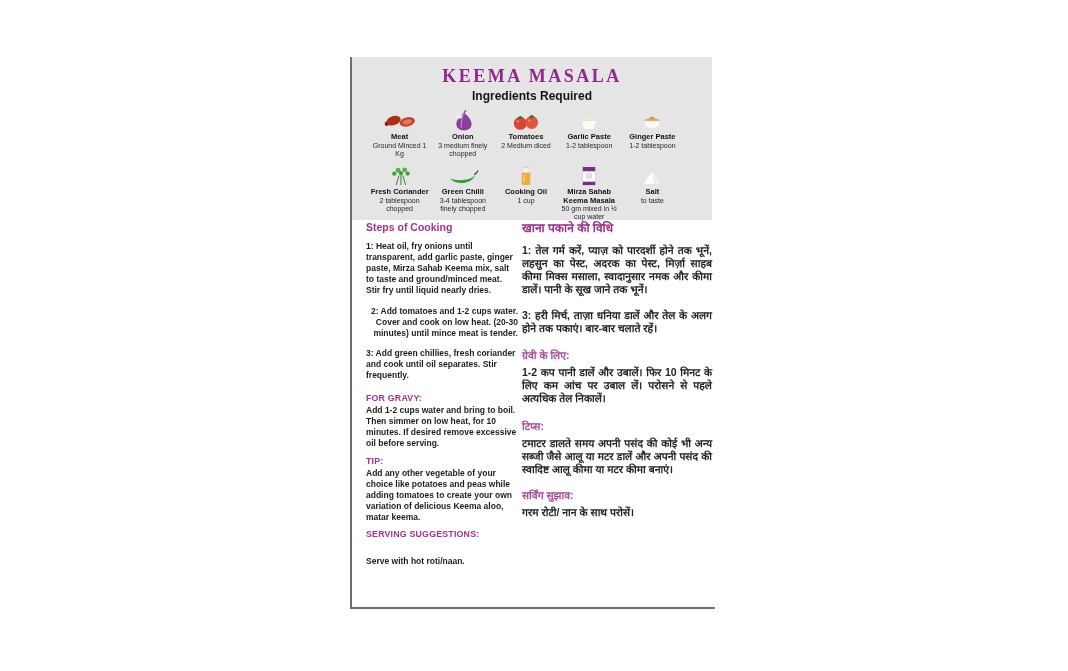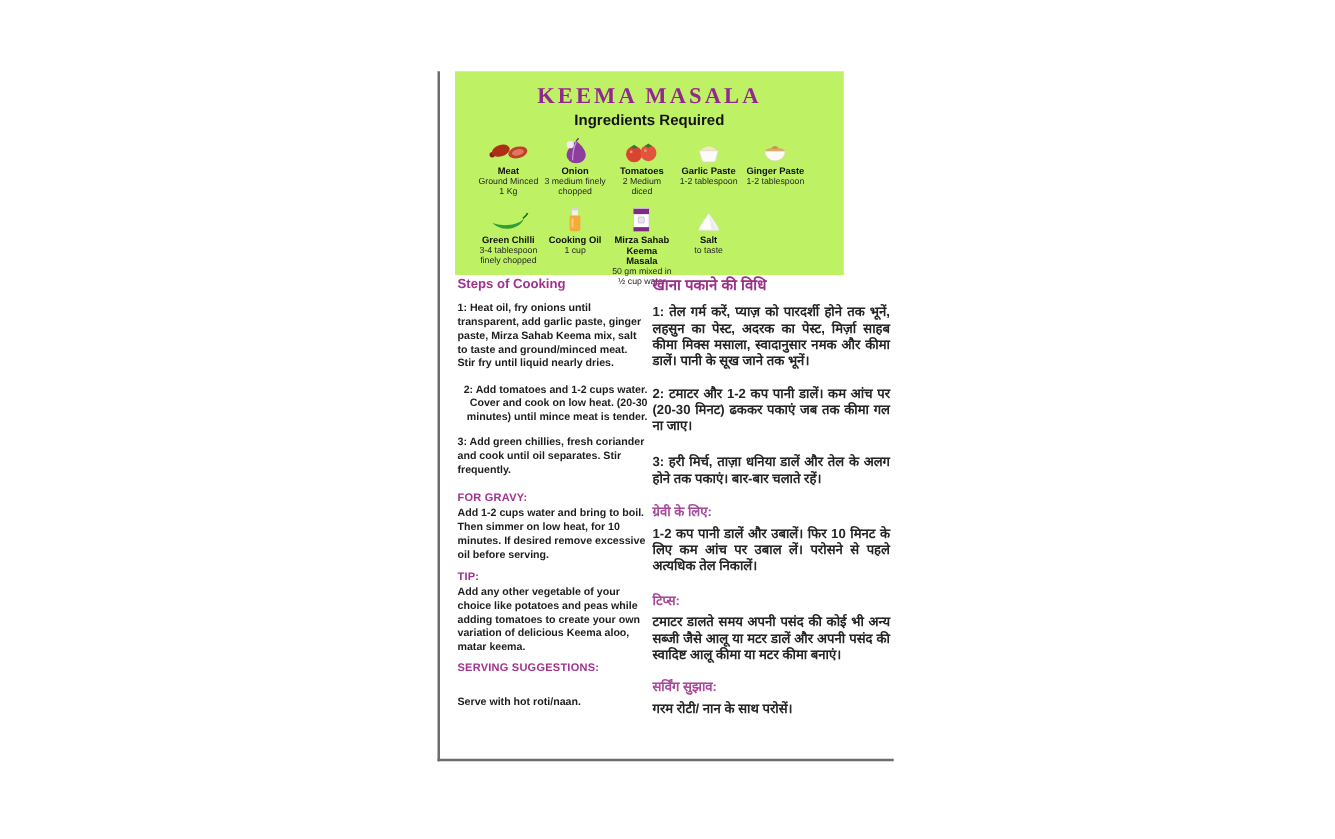--- a/index.html
+++ b/index.html
@@ -4,21 +4,21 @@
 <style>
   html,body{margin:0;padding:0;}
   body{
     width:1068px;height:671px;position:relative;background:#ffffff;
     font-family:"Liberation Sans",sans-serif;overflow:hidden;
     -webkit-font-smoothing:antialiased;
   }
   .vline{position:absolute;left:350px;top:57px;width:2px;height:552px;background:#6e6e6e;}
   .hline{position:absolute;left:350px;top:607px;width:365px;height:2px;background:#6e6e6e;}
 
-  .panel{position:absolute;left:352px;top:57px;width:311px;height:163px;background:#bef264;margin-left:12px;}
+  .panel{position:absolute;left:352px;top:57px;width:360px;height:163px;background:#e5e5e5;}
   .title{
     text-align:center;margin-top:9px;font-family:"Liberation Serif",serif;
     font-weight:bold;font-size:18px;letter-spacing:2.5px;color:#93278f;
   }
   .subtitle{text-align:center;margin-top:2px;font-size:12px;font-weight:bold;color:#141414;}
 
   .grid{display:grid;grid-template-columns:repeat(5,1fr);padding:7px 30px 0 18px;column-gap:4px;row-gap:7px;}
   .cell{text-align:center;}
   .ic{height:21px;display:flex;align-items:flex-end;justify-content:center;}
   .iname{font-size:7.5px;font-weight:bold;color:#111;line-height:8.5px;margin-top:2px;}
@@ -114,20 +114,34 @@
         <svg width="30" height="17" viewBox="0 0 30 18">
           <ellipse cx="15" cy="7.5" rx="8.5" ry="3" fill="#d8a964"></ellipse>
           <path d="M12 4.5 q3 -3 6 0 q-3 1.5 -6 0Z" fill="#c79246"></path>
           <path d="M6.5 7.5 a8.5 8 0 0 0 17 0 Z" fill="#fcfbf7" stroke="#e4ddd0" stroke-width="0.6"></path>
         </svg>
       </div>
       <div class="iname">Ginger Paste</div>
       <div class="idesc">1-2 tablespoon</div>
     </div>
 
+    <div class="cell">
+      <div class="ic">
+        <svg width="30" height="21" viewBox="0 0 30 22">
+          <path d="M11 21 L14 11 M16 21 L16 9 M21 21 L18 11" stroke="#2e7d2a" stroke-width="1" fill="none"></path>
+          <circle cx="9" cy="9" r="2.3" fill="#3fa037"></circle>
+          <circle cx="13" cy="5.5" r="2.5" fill="#52b245"></circle>
+          <circle cx="16" cy="8.5" r="2.3" fill="#3fa037"></circle>
+          <circle cx="20" cy="5" r="2.5" fill="#52b245"></circle>
+          <circle cx="23" cy="9" r="2.2" fill="#3fa037"></circle>
+        </svg>
+      </div>
+      <div class="iname">Fresh Coriander</div>
+      <div class="idesc">2 tablespoon chopped</div>
+    </div>
 
     <div class="cell">
       <div class="ic">
         <svg width="36" height="17" viewBox="0 0 36 18">
           <path d="M4 10 q8 7 18 4 q7 -2 9 -8 q-3 4 -9 5 q-10 2 -18 -1 Z" fill="#2f9e38"></path>
           <path d="M30 6 q3 -2 4 -4.5" stroke="#1e6b22" stroke-width="1.4" fill="none"></path>
         </svg>
       </div>
       <div class="iname">Green Chilli</div>
       <div class="idesc">3-4 tablespoon finely chopped</div>
@@ -182,21 +196,20 @@
   <p class="gv">Add 1-2 cups water and bring to boil. Then simmer on low heat, for 10 minutes. If desired remove excessive oil before serving.</p>
   <div class="h-en-sec">TIP:</div>
   <p class="tp">Add any other vegetable of your choice like potatoes and peas while adding tomatoes to create your own variation of delicious Keema aloo, matar keema.</p>
   <div class="h-en-sec">SERVING SUGGESTIONS:</div>
   <p class="last">Serve with hot roti/naan.</p>
 </div>
 
 <div class="col hi">
   <div class="h-hi-main">खाना पकाने की विधि</div>
   <p>1: तेल गर्म करें, प्याज़ को पारदर्शी होने तक भूनें, लहसुन का पेस्ट, अदरक का पेस्ट, मिर्ज़ा साहब कीमा मिक्स मसाला, स्वादानुसार नमक और कीमा डालें। पानी के सूख जाने तक भूनें।</p>
-  <p class="s2">2: टमाटर और 1-2 कप पानी डालें। कम आंच पर (20-30 मिनट) ढककर पकाएं जब तक कीमा गल ना जाए।</p>
   <p class="s3">3: हरी मिर्च, ताज़ा धनिया डालें और तेल के अलग होने तक पकाएं। बार-बार चलाते रहें।</p>
   <div class="h-hi-sec">ग्रेवी के लिए:</div>
   <p class="gv">1-2 कप पानी डालें और उबालें। फिर 10 मिनट के लिए कम आंच पर उबाल लें। परोसने से पहले अत्यधिक तेल निकालें।</p>
   <div class="h-hi-sec">टिप्स:</div>
   <p class="tp">टमाटर डालते समय अपनी पसंद की कोई भी अन्य सब्जी जैसे आलू या मटर डालें और अपनी पसंद की स्वादिष्ट आलू कीमा या मटर कीमा बनाएं।</p>
   <div class="h-hi-sec">सर्विंग सुझाव:</div>
   <p class="last">गरम रोटी/ नान के साथ परोसें।</p>
 </div>
 
 </body></html>

